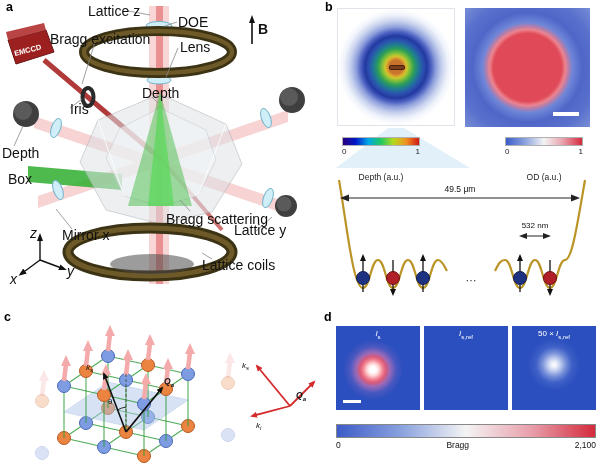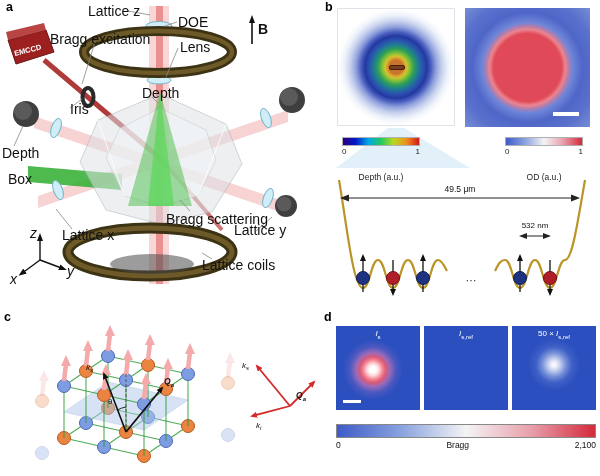--- a/index.html
+++ b/index.html
@@ -152,21 +152,21 @@
     <span class="ann" style="left:88px;top:4px">Lattice z</span>
     <span class="ann" style="left:178px;top:15px">DOE</span>
     <span class="ann" style="left:50px;top:32px">Bragg excitation</span>
     <span class="ann" style="left:180px;top:40px">Lens</span>
     <span class="ann bold" style="left:258px;top:22px">B</span>
     <span class="ann" style="left:142px;top:86px">Depth</span>
     <span class="ann" style="left:70px;top:102px">Iris</span>
     <span class="ann" style="left:2px;top:146px">Depth</span>
     <span class="ann" style="left:8px;top:172px">Box</span>
     <span class="ann" style="left:166px;top:212px">Bragg scattering</span>
-    <span class="ann" style="left:62px;top:228px">Lattice x</span>
+    <span class="ann" style="left:62px;top:228px">Mirror x</span>
     <span class="ann" style="left:234px;top:223px">Lattice y</span>
     <span class="ann" style="left:202px;top:258px">Lattice coils</span>
     <span class="ann it" style="left:30px;top:226px">z</span>
     <span class="ann it" style="left:10px;top:272px">x</span>
     <span class="ann it" style="left:67px;top:264px">y</span>
   </section>
 
   <section class="panel" id="panel-b">
     <div class="plabel" style="left:5px;top:0">b</div>
 

